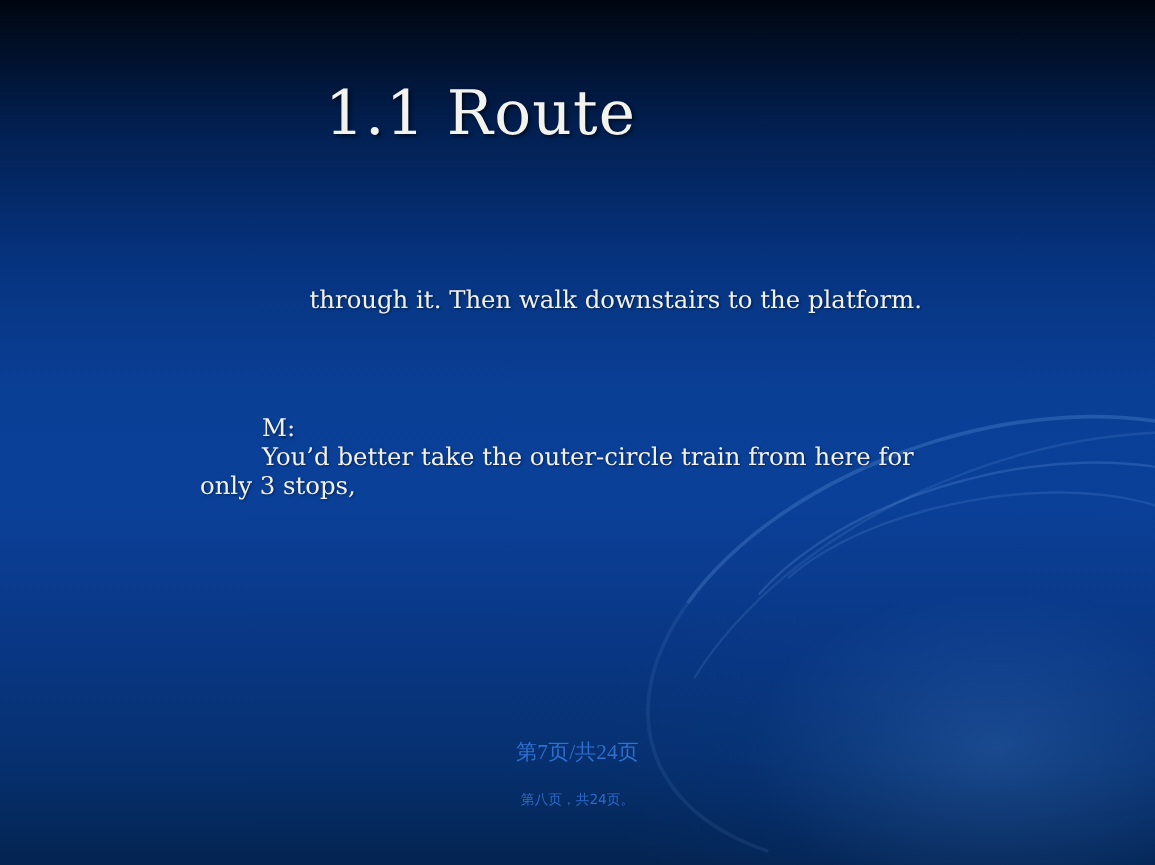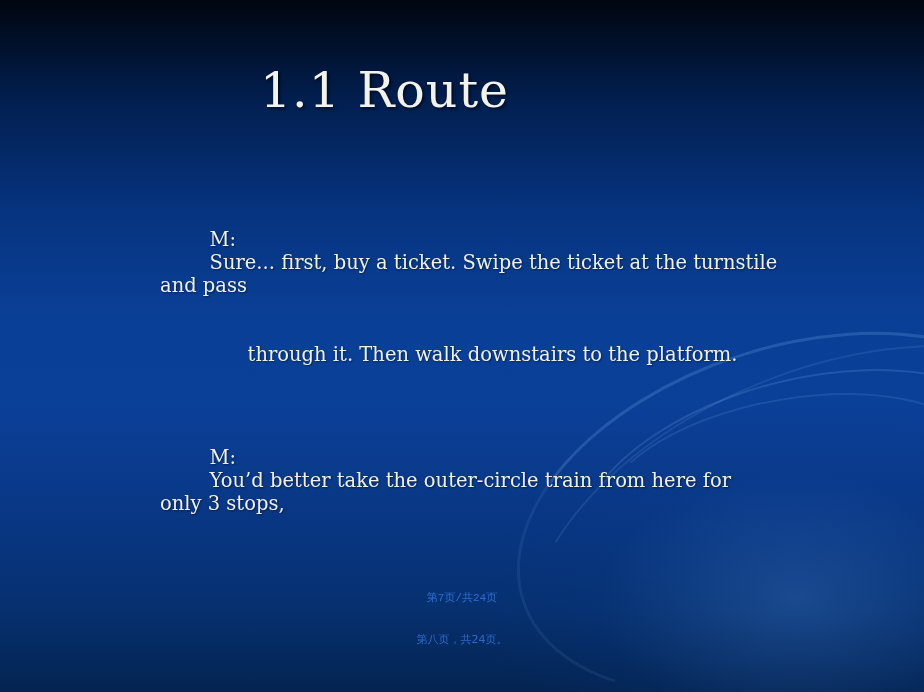--- a/index.html
+++ b/index.html
@@ -112,23 +112,23 @@
   }
   .spk { display: inline-block; min-width: 18px; }
   .tab { display: inline-block; width: 22px; }
 
   .page-mark {
     position: absolute;
     top: 590px;
     left: 0;
     width: 924px;
     text-align: center;
-    font-size: 11px;
+    font-size: 17px;
     color: #2f6fd0;
-    font-family: Liberation Mono, monospace;
+    font-family: Liberation Serif, serif;
   }
   .footer-mark {
     position: absolute;
     top: 632px;
     left: 0;
     width: 924px;
     text-align: center;
     font-size: 11px;
     color: #2d6ac8;
     font-family: "DejaVu Sans", sans-serif;
@@ -143,24 +143,20 @@
   <div class="ribbon r1"></div>
   <div class="ribbon r2"></div>
   <div class="ribbon r3"></div>
   <div class="ribbon r4"></div>
 
   <div class="title">1.1 Route</div>
 
   <div class="body-block">
 
     <div class="para">
-      <div class="line">
-        <span class="spk">M:</span>
-        <span>Sure... first, buy a ticket. Swipe the ticket at the turnstile and pass</span>
-      </div>
       <div class="line indent1">
         <span>through it. Then walk downstairs to the platform.</span>
       </div>
     </div>
 
 
     <div class="para">
       <div class="line">
         <span class="spk">M:</span>
         <span>You’d better take the outer-circle train from here for  only 3 stops,</span>

